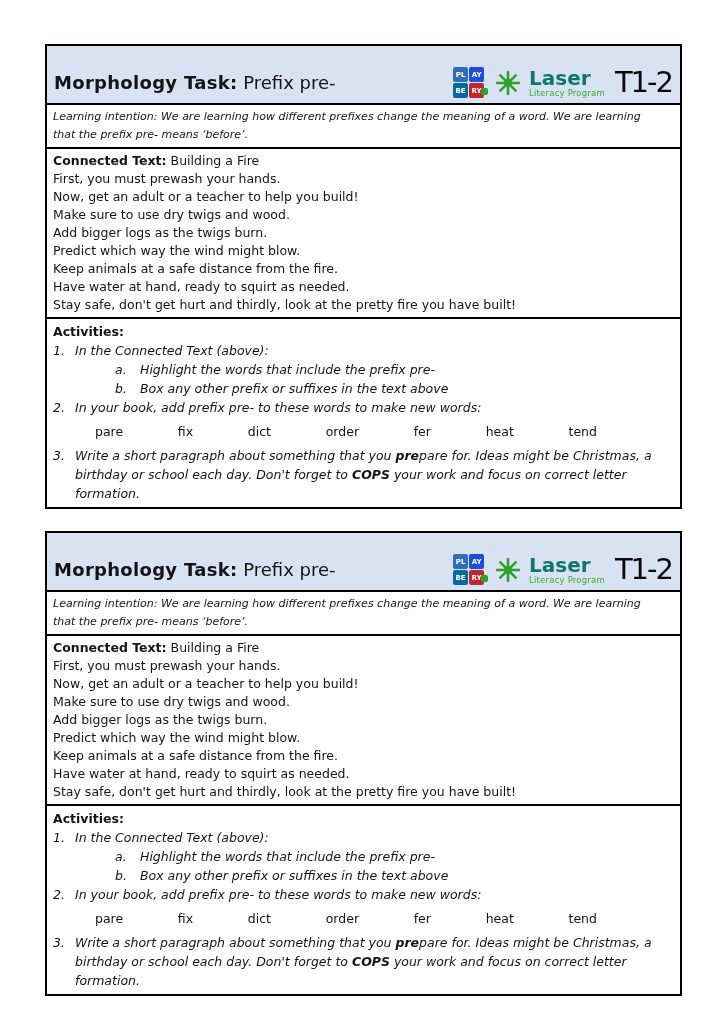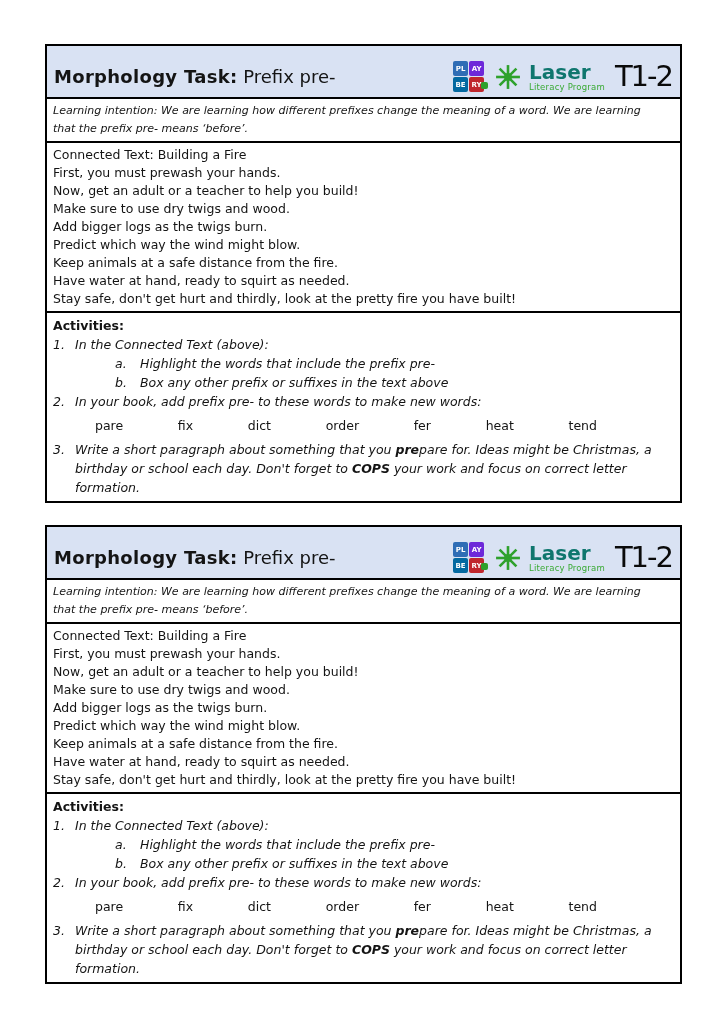--- a/index.html
+++ b/index.html
@@ -20,21 +20,21 @@
   }
   .worksheet + .worksheet { margin-top: 22px; }
 
   
   .ws-header {
     background: #d9e2f3;
     border-bottom: 2px solid #000;
     display: flex;
     justify-content: space-between;
     align-items: center;
-    padding: 15px 8px 5px 7px;
+    padding: 21px 8px 5px 7px;
     min-height: 48px;
   }
   .ws-title { font-size: 18px; line-height: 22px; white-space: nowrap; }
   .ws-title .t-bold { font-weight: bold; letter-spacing: 0.3px; }
   .ws-title .t-rest { font-weight: normal; }
 
   
   .logo { display: flex; align-items: center; gap: 10px; }
   .logo-tiles {
     display: grid;
@@ -43,39 +43,39 @@
     gap: 1px;
     position: relative;
     margin-right: 1px;
   }
   .tile {
     color: #fff; font-size: 7px; font-weight: bold;
     display: flex; align-items: center; justify-content: center;
     border-radius: 2px;
   }
   .tile.t0 { background: #2f6db5; }
-  .tile.t1 { background: #6d28d9; }
+  .tile.t1 { background: #1d4ed8; }
   .tile.t2 { background: #0369a1; }
   .tile.t3 { background: #c0272d; }
   .tile-tab {
     position: absolute; right: -4px; bottom: 3px;
     width: 7px; height: 7px; background: #2ea12c; border-radius: 2px;
   }
   .star-icon { display: block; margin-right: -2px; }
   .brand-col { display: flex; flex-direction: column; align-items: flex-start; line-height: 1; }
   .brand-name { color: #0f766e; font-weight: bold; font-size: 20px; letter-spacing: 0; }
   .brand-sub { color: #3aaa35; font-size: 8.5px; font-weight: normal; margin-top: 1px; letter-spacing: 0.2px; }
   .brand-edition { font-size: 29px; font-weight: normal; letter-spacing: -2px; color: #0a0a0a; line-height: 0.95; }
 
   
   .row { border-bottom: 2px solid #000; padding: 3px 6px; }
   .row:last-child { border-bottom: none; }
   .row-li { font-style: italic; font-size: 11px; line-height: 18px; padding-right: 24px; }
   .row-ct { font-size: 12.5px; line-height: 18px; }
-  .ct-label { font-weight: normal; }
+  .ct-label { font-weight: bold; }
   .row-act { font-size: 12.5px; line-height: 19px; padding-bottom: 4px; }
   .act-label { font-weight: bold; font-style: normal; }
   .act-item { display: flex; font-style: italic; }
   .act-num { flex: none; width: 22px; }
   .act-sub { margin-left: 62px; }
   .act-sub .act-num { width: 25px; }
   .word-row {
     display: flex; justify-content: space-between;
     width: 502px; margin: 4px 0 4px 42px;
     line-height: 21px;

